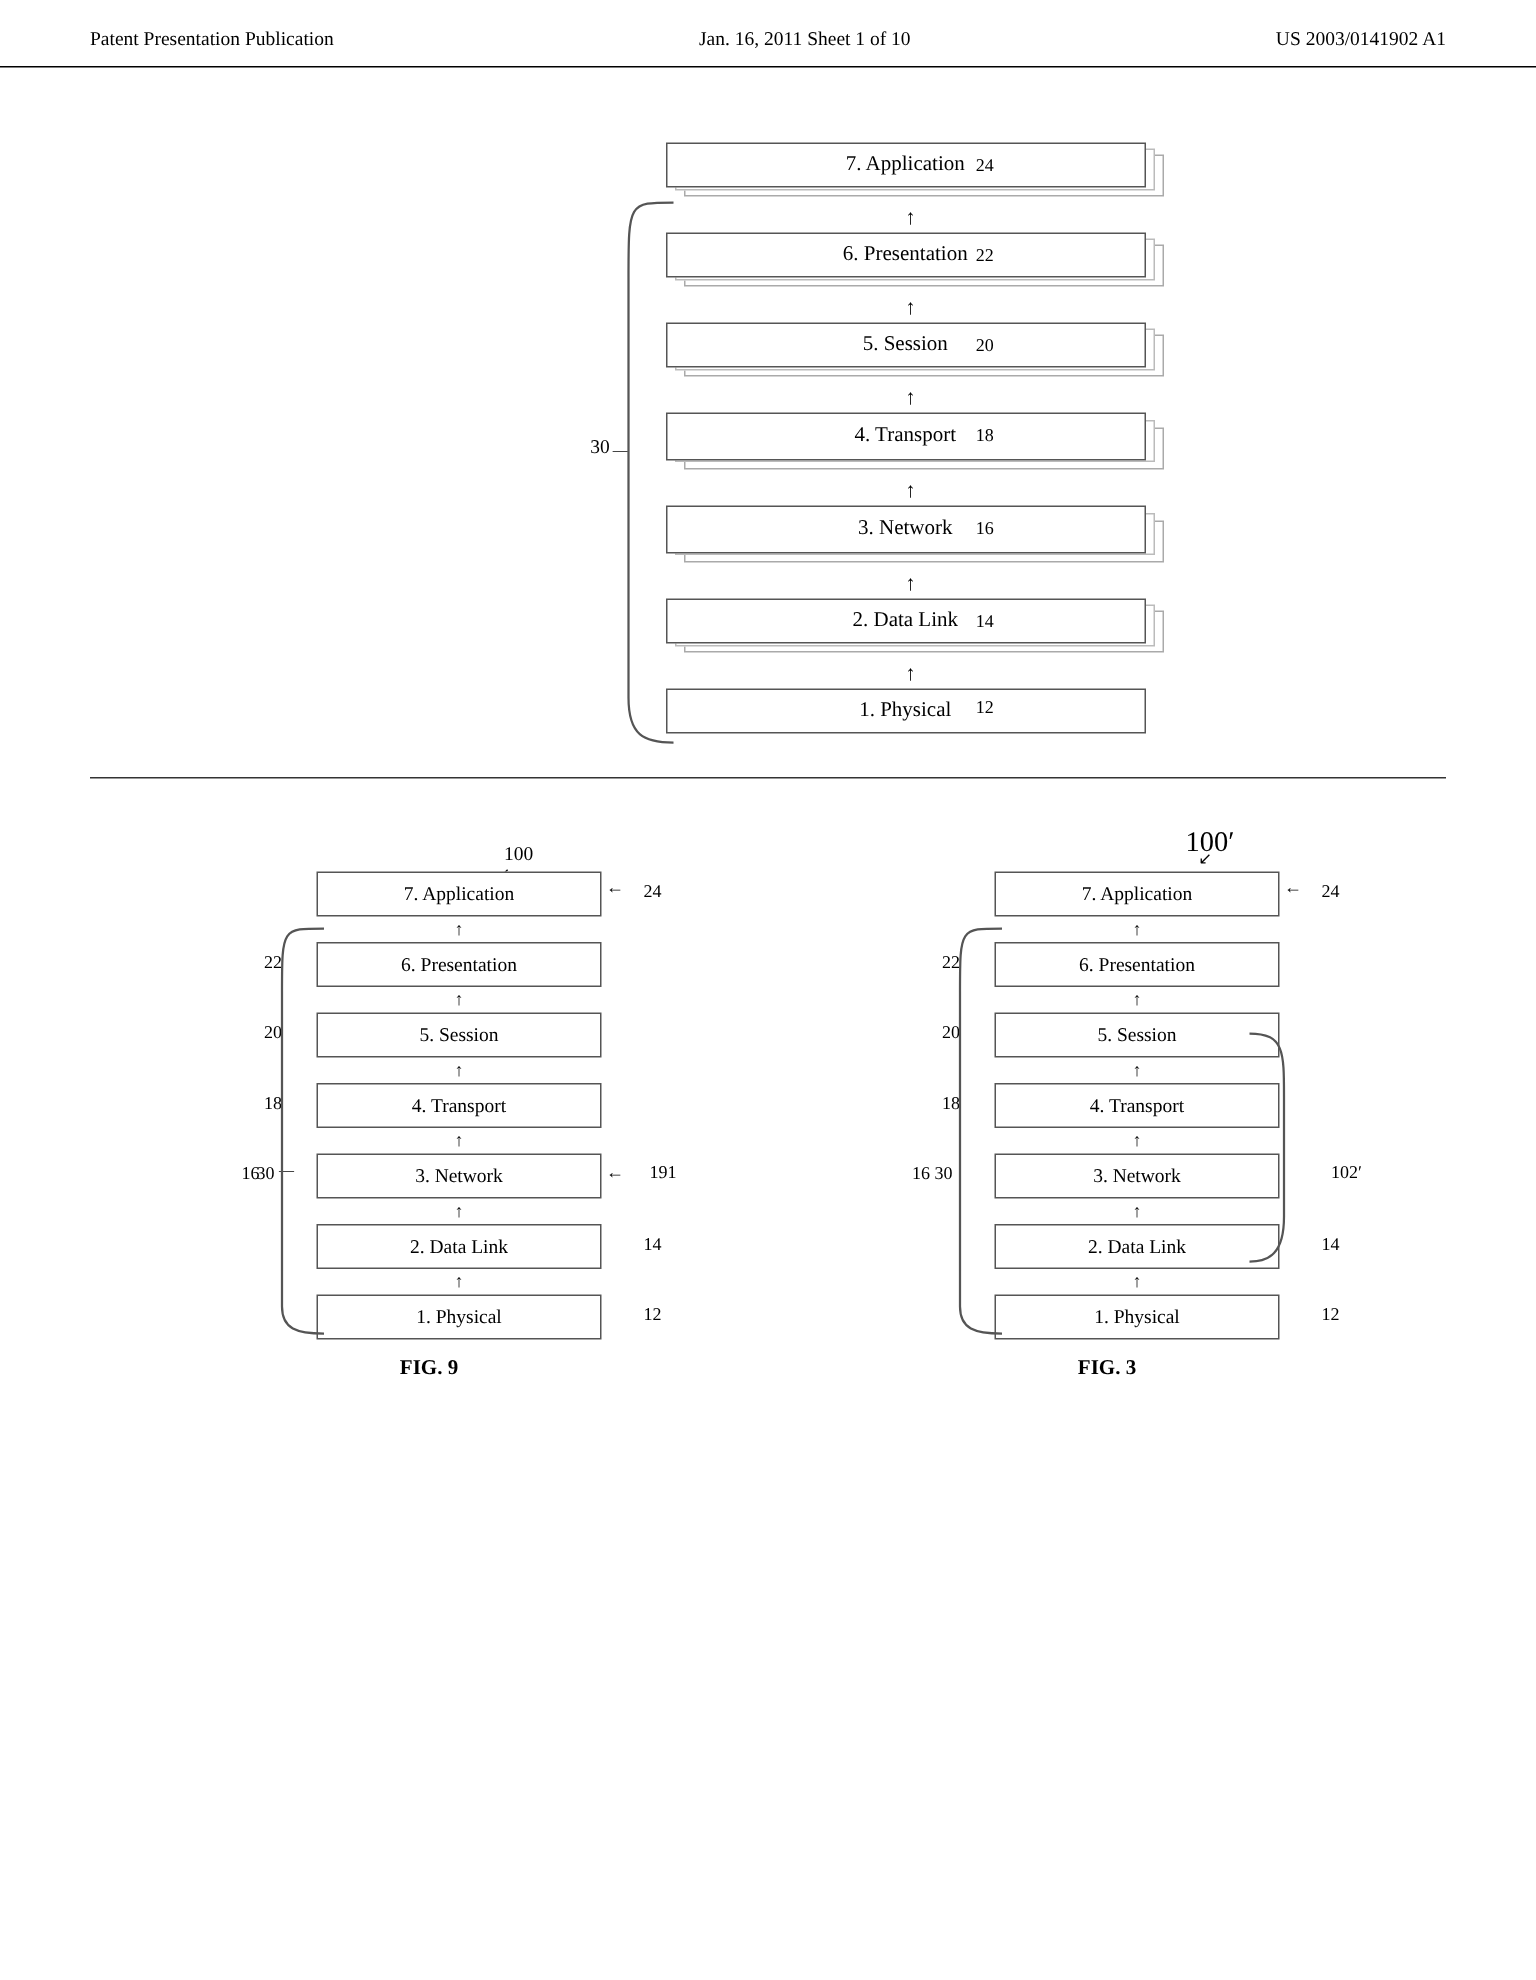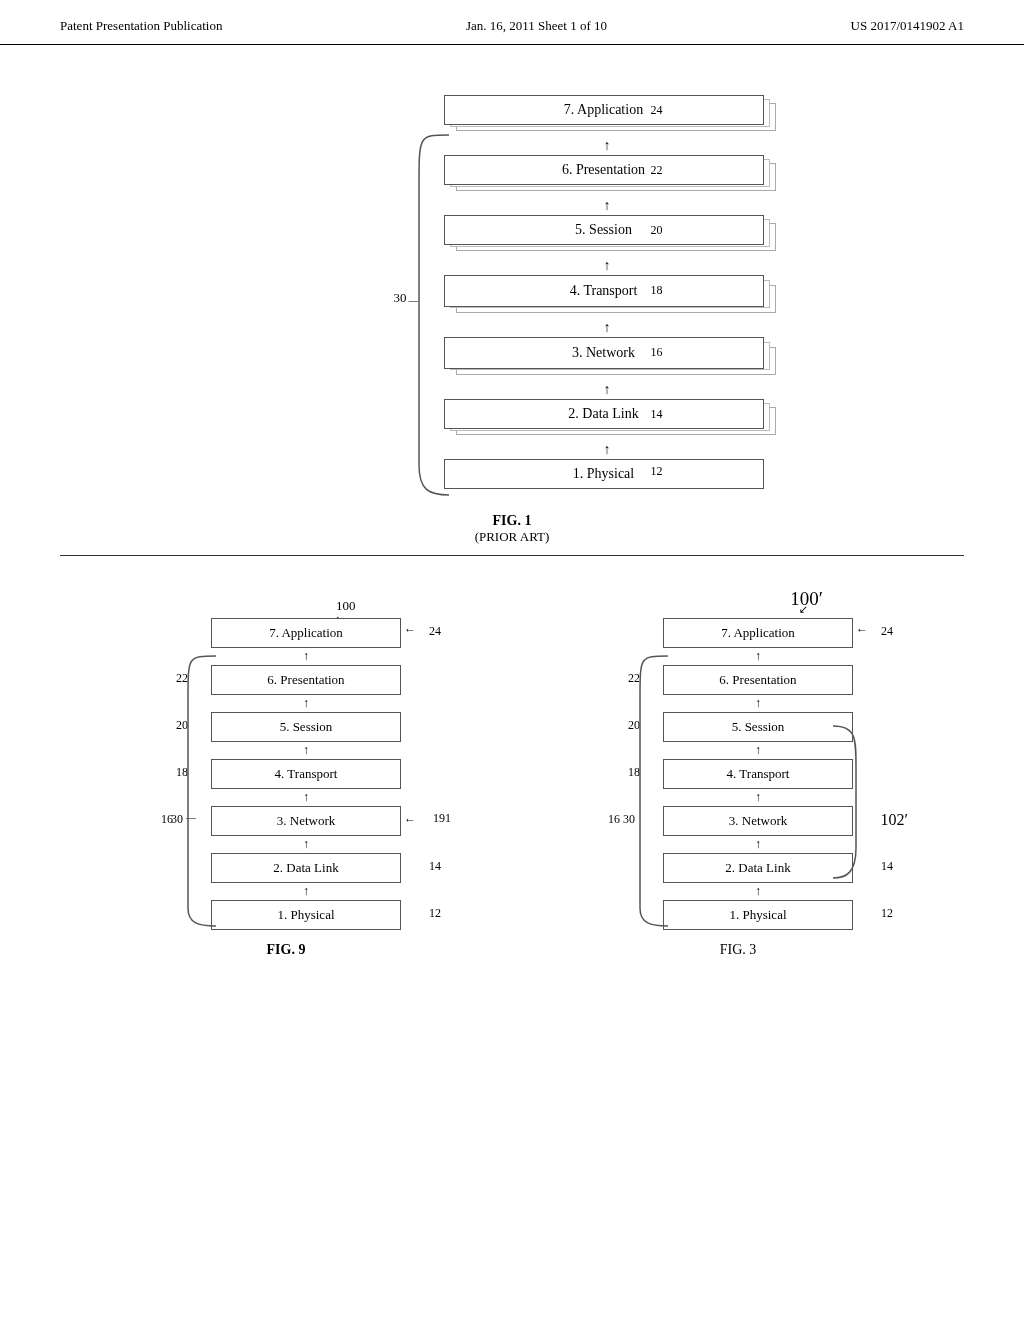--- a/index.html
+++ b/index.html
@@ -63,21 +63,21 @@
       border-top: 1px solid #333;
       margin: 10px 0;
     }
   </style>
 </head>
 <body>
 
 <div class="header">
   <span>Patent Presentation Publication</span>
   <span>Jan. 16, 2011   Sheet 1 of 10</span>
-  <span>US 2017/0141902 A1</span>
+  <span>US 2003/0141902 A1</span>
 </div>
 
 <div class="main">
 
   <div class="fig1-container">
     <div style="position:relative;">
 
       <div style="position:relative; margin-left:30px;">
 
         <div style="position:absolute; right:-55px; top:5px; font-size:13px;">10</div>
@@ -147,24 +147,20 @@
 
       </div>
 
       <svg width="60" height="380" style="position:absolute; left:-10px; top:30px;">
         <path d="M45,10 C15,10 15,10 15,60 C15,120 15,180 15,200 C15,220 15,280 15,340 C15,365 25,370 45,370" fill="none" stroke="#555" stroke-width="1.5"></path>
       </svg>
 
     </div>
   </div>
 
-  <div style="text-align:center; margin-top:5px;">
-    <div style="font-size:14px; font-weight:bold;">FIG. 1</div>
-    <div style="font-size:13px;">(PRIOR ART)</div>
-  </div>
 
   <div class="divider"></div>
 
   <div class="bottom-figs">
 
     <div style="position:relative;">
 
       <div style="position:absolute; top:-20px; left:165px; font-size:13px;">100</div>
       <div style="position:absolute; top:-5px; left:160px; font-size:11px;">↙</div>
 
@@ -267,21 +263,21 @@
           <div style="width:190px; border:1.5px solid #555; text-align:center; font-size:13px; padding:6px 8px; background:#fff;">4.  Transport</div>
           <div style="position:absolute; left:-35px; top:6px; font-size:12px;">18</div>
         </div>
 
         <div style="text-align:center; font-size:12px; margin:1px 0; width:190px;">↑</div>
 
         <div style="position:relative; margin-bottom:1px;">
           <div style="width:190px; border:1.5px solid #555; text-align:center; font-size:13px; padding:6px 8px; background:#fff;">3.  Network</div>
           <div style="position:absolute; left:-40px; top:6px; font-size:12px;">30</div>
           <div style="position:absolute; left:-55px; top:6px; font-size:12px;">16</div>
-          <div style="position:absolute; right:-55px; top:5px; font-size:16px;">102′</div>
+          <div style="position:absolute; right:-55px; top:5px; font-size:12px;">102′</div>
         </div>
 
         <div style="text-align:center; font-size:12px; margin:1px 0; width:190px;">↑</div>
 
         <div style="position:relative; margin-bottom:1px;">
           <div style="width:190px; border:1.5px solid #555; text-align:center; font-size:13px; padding:6px 8px; background:#fff;">2.  Data Link</div>
           <div style="position:absolute; right:-40px; top:6px; font-size:12px;">14</div>
         </div>
 
         <div style="text-align:center; font-size:12px; margin:1px 0; width:190px;">↑</div>
@@ -294,19 +290,19 @@
 
       <svg width="50" height="280" style="position:absolute; left:5px; top:30px;">
         <path d="M40,8 C12,8 12,8 12,50 C12,100 12,150 12,170 C12,200 12,230 12,260 C12,275 22,278 40,278" fill="none" stroke="#555" stroke-width="1.5"></path>
       </svg>
 
       <svg width="30" height="180" style="position:absolute; right:-5px; top:100px;">
         <path d="M5,8 C28,8 28,20 28,50 C28,80 28,110 28,130 C28,155 18,160 5,160" fill="none" stroke="#555" stroke-width="1.5"></path>
       </svg>
 
       <div style="text-align:center; margin-top:12px;">
-        <div style="font-size:14px; font-weight:normal;text-align:center;">FIG. 3</div>
+        <div style="font-size:14px; font-weight:bold;text-align:center;">FIG. 3</div>
       </div>
     </div>
 
   </div>
 
 </div>
 
 </body></html>

